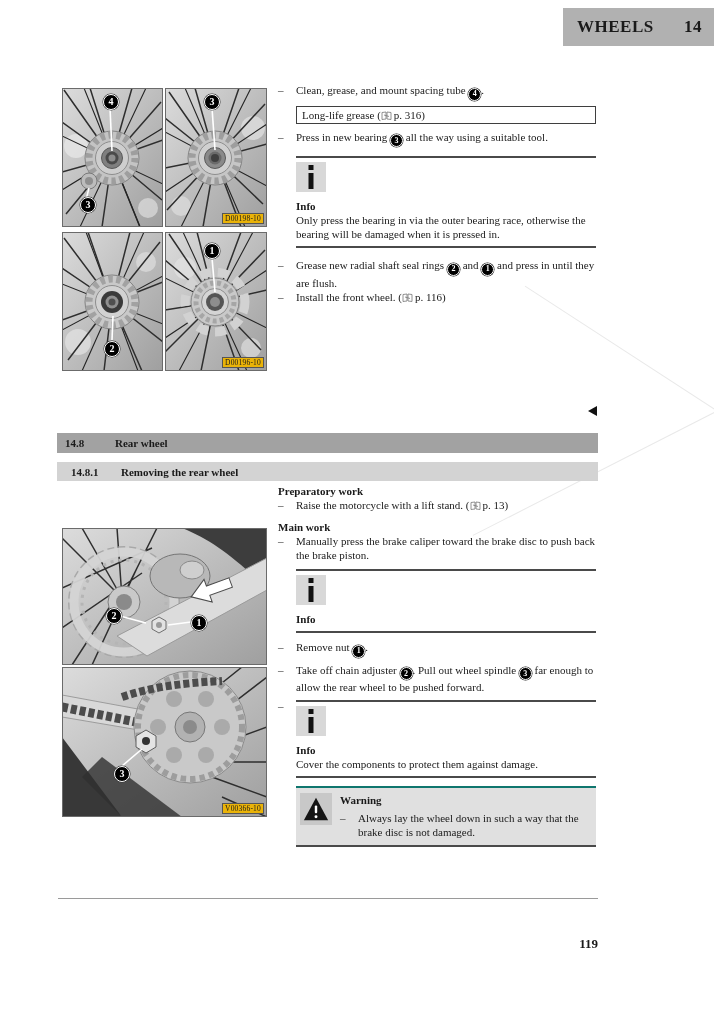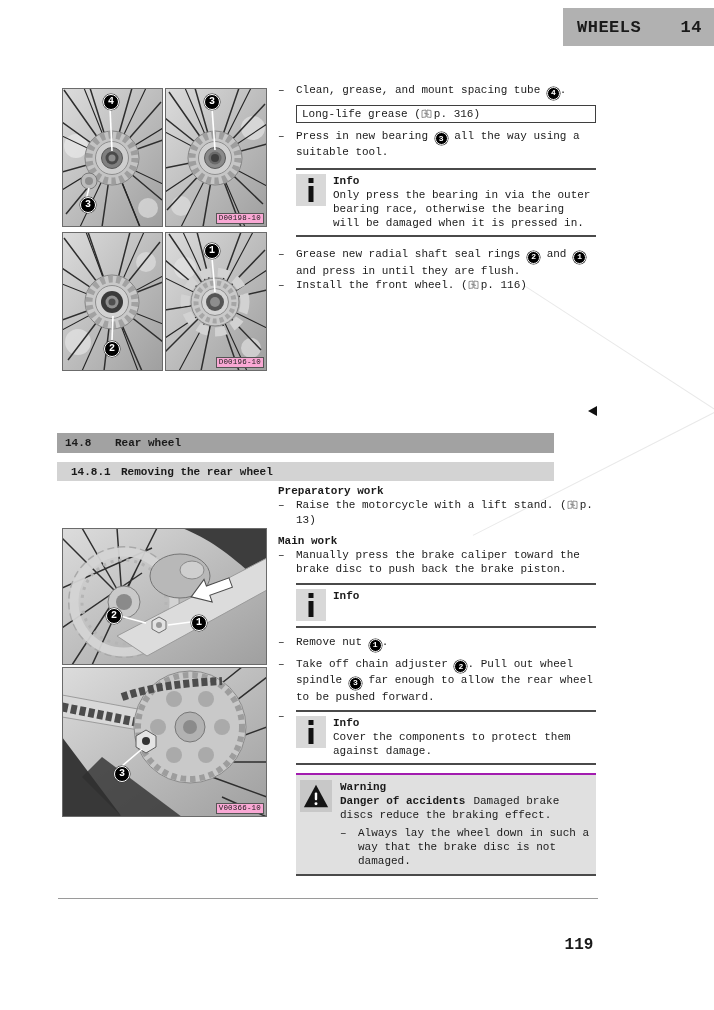--- a/index.html
+++ b/index.html
@@ -1,18 +1,18 @@
 <!DOCTYPE html>
 <html><head>
 <meta charset="utf-8">
 <style>
   html,body { margin:0; padding:0; background:#fff; }
   .page {
     position:relative; width:714px; height:1010px; background:#ffffff;
-    font-family:Liberation Mono, monospace; color:#1a1a1a; overflow:hidden;
+    font-family:Liberation Serif, serif; color:#1a1a1a; overflow:hidden;
   }
   
   .wm { position:absolute; height:1px; background:#e9e9e9; z-index:0; }
   .wm-a { left:455px; top:460px; width:330px; transform:rotate(-27deg); }
   .wm-b { left:500px; top:370px; width:310px; transform:rotate(33deg); }
 
   .chapter-bar {
     position:absolute; left:563px; top:8px; width:151px; height:38px;
     background:#b1b1b1; display:flex; align-items:center; justify-content:space-between;
     padding:0 12px 0 14px; box-sizing:border-box; z-index:2;
@@ -27,21 +27,21 @@
   .ldr { stroke:#ffffff; stroke-width:1.6; fill:none; }
   .fig-badge {
     position:absolute; width:14px; height:14px; border-radius:50%;
     background:#000; color:#fff; border:1.5px solid #fff;
     box-shadow:0 0 0 0.5px #333; box-sizing:content-box;
     display:flex; align-items:center; justify-content:center;
     font-size:10px; font-weight:bold; line-height:1; z-index:3;
   }
   .cap {
     position:absolute; right:3px; bottom:3px; font-size:7.5px; letter-spacing:0.2px;
-    background:#f9a8d4; border:1px solid #555; padding:0 2px; line-height:9px; z-index:3;
+    background:#eab308; border:1px solid #555; padding:0 2px; line-height:9px; z-index:3;
   }
 
   
   .col { position:absolute; left:278px; width:318px; font-size:11px; line-height:14px; z-index:2; }
   .col-top { top:83px; }
   .col-bottom { top:484px; }
   .step { position:relative; padding-left:18px; }
   .dash { position:absolute; left:0; top:0; }
   .h { font-weight:bold; }
   .cb {
@@ -50,54 +50,54 @@
     align-items:center; justify-content:center; font-size:8px; font-weight:bold;
     vertical-align:-2px; line-height:1;
   }
   .refico { display:inline-block; vertical-align:-1px; margin-right:2px; }
   .ref-box {
     margin:5px 0 0 18px; border:1px solid #3f3f3f; height:18px; line-height:16px;
     padding:0 5px; box-sizing:border-box;
   }
   .infobox {
     margin-left:18px; border-top:2px solid #4a4a4a; border-bottom:2px solid #4a4a4a;
-    padding:4px 0 5px 0; display:flex; gap:7px;
+    padding:4px 0 5px 0; display:flex; gap:7px;flex-direction:column;
   }
   .info-icon {
     flex:0 0 30px; width:30px; height:32px; background:#d8d8d8;
     display:flex; align-items:center; justify-content:center;
   }
   .warnbox {
-    margin-left:18px; border-top:2px solid #a21caf; border-bottom:2px solid #4a4a4a;
+    margin-left:18px; border-top:2px solid #0f766e; border-bottom:2px solid #4a4a4a;
     background:#e0e0e0; padding:5px 6px 6px 4px; display:flex; gap:8px;
   }
   .warn-icon {
     flex:0 0 32px; width:32px; height:32px; background:#c8c8c8;
     display:flex; align-items:center; justify-content:center;
   }
   .mt5{margin-top:5px}.mt6{margin-top:6px}.mt7{margin-top:7px}.mt8{margin-top:8px}
   .mt9{margin-top:9px}.mt10{margin-top:10px}.mt121{margin-top:121px}
   .warn-bullet { position:relative; padding-left:18px; margin-top:4px; }
 
   
   .sec-bar {
-    position:absolute; left:57px; width:497px; display:flex; align-items:center;
+    position:absolute; left:57px; width:541px; display:flex; align-items:center;
     font-weight:bold; font-size:11px; z-index:2; box-sizing:border-box; padding-left:8px;
   }
   .sec-bar-main { top:433px; height:20px; background:#a2a2a2; }
   .sec-bar-sub  { top:462px; height:19px; background:#d3d3d3;padding-left:14px; }
   .sec-num { width:50px; flex:0 0 50px; }
 
   .continue-marker {
     position:absolute; left:588px; top:406px; width:0; height:0; z-index:2;
     border-top:5px solid transparent; border-bottom:5px solid transparent;
     border-right:9px solid #111;
   }
   .bottom-rule { position:absolute; left:58px; top:898px; width:540px; height:1px; background:#9a9a9a; z-index:2; }
-  .page-number { position:absolute; left:560px; top:936px; width:38px; text-align:center; font-size:16px; font-weight:bold; z-index:2; }
+  .page-number { position:absolute; left:560px; top:936px; width:38px; text-align:right; font-size:13px; font-weight:bold; z-index:2; }
 </style>
 </head>
 <body>
 
 <div class="page">
   <div class="wm wm-a"></div>
   <div class="wm wm-b"></div>
 
   <svg width="0" height="0" style="position:absolute">
     <defs>
@@ -356,23 +356,20 @@
     <div class="warnbox mt8">
       <div class="warn-icon">
         <svg width="28" height="26" viewBox="0 0 32 30">
             <polygon points="16,2 30,28 2,28" fill="#151515"></polygon>
             <rect x="14.6" y="11" width="2.8" height="9" rx="1.2" fill="#fff"></rect>
             <circle cx="16" cy="24" r="1.7" fill="#fff"></circle>
           </svg>
       </div>
       <div>
         <div class="h">Warning</div>
-        <div>
-          <span class="h" style="margin-right:8px">Danger of accidents</span><span>Damaged brake discs reduce the braking effect.</span>
-        </div>
         <div class="warn-bullet">
           <span class="dash">–</span><span>Always lay the wheel down in such a way that the brake disc is not damaged.</span>
         </div>
       </div>
     </div>
   </div>
 
   <div class="continue-marker"></div>
   <div class="bottom-rule"></div>
   <div class="page-number">119</div>

